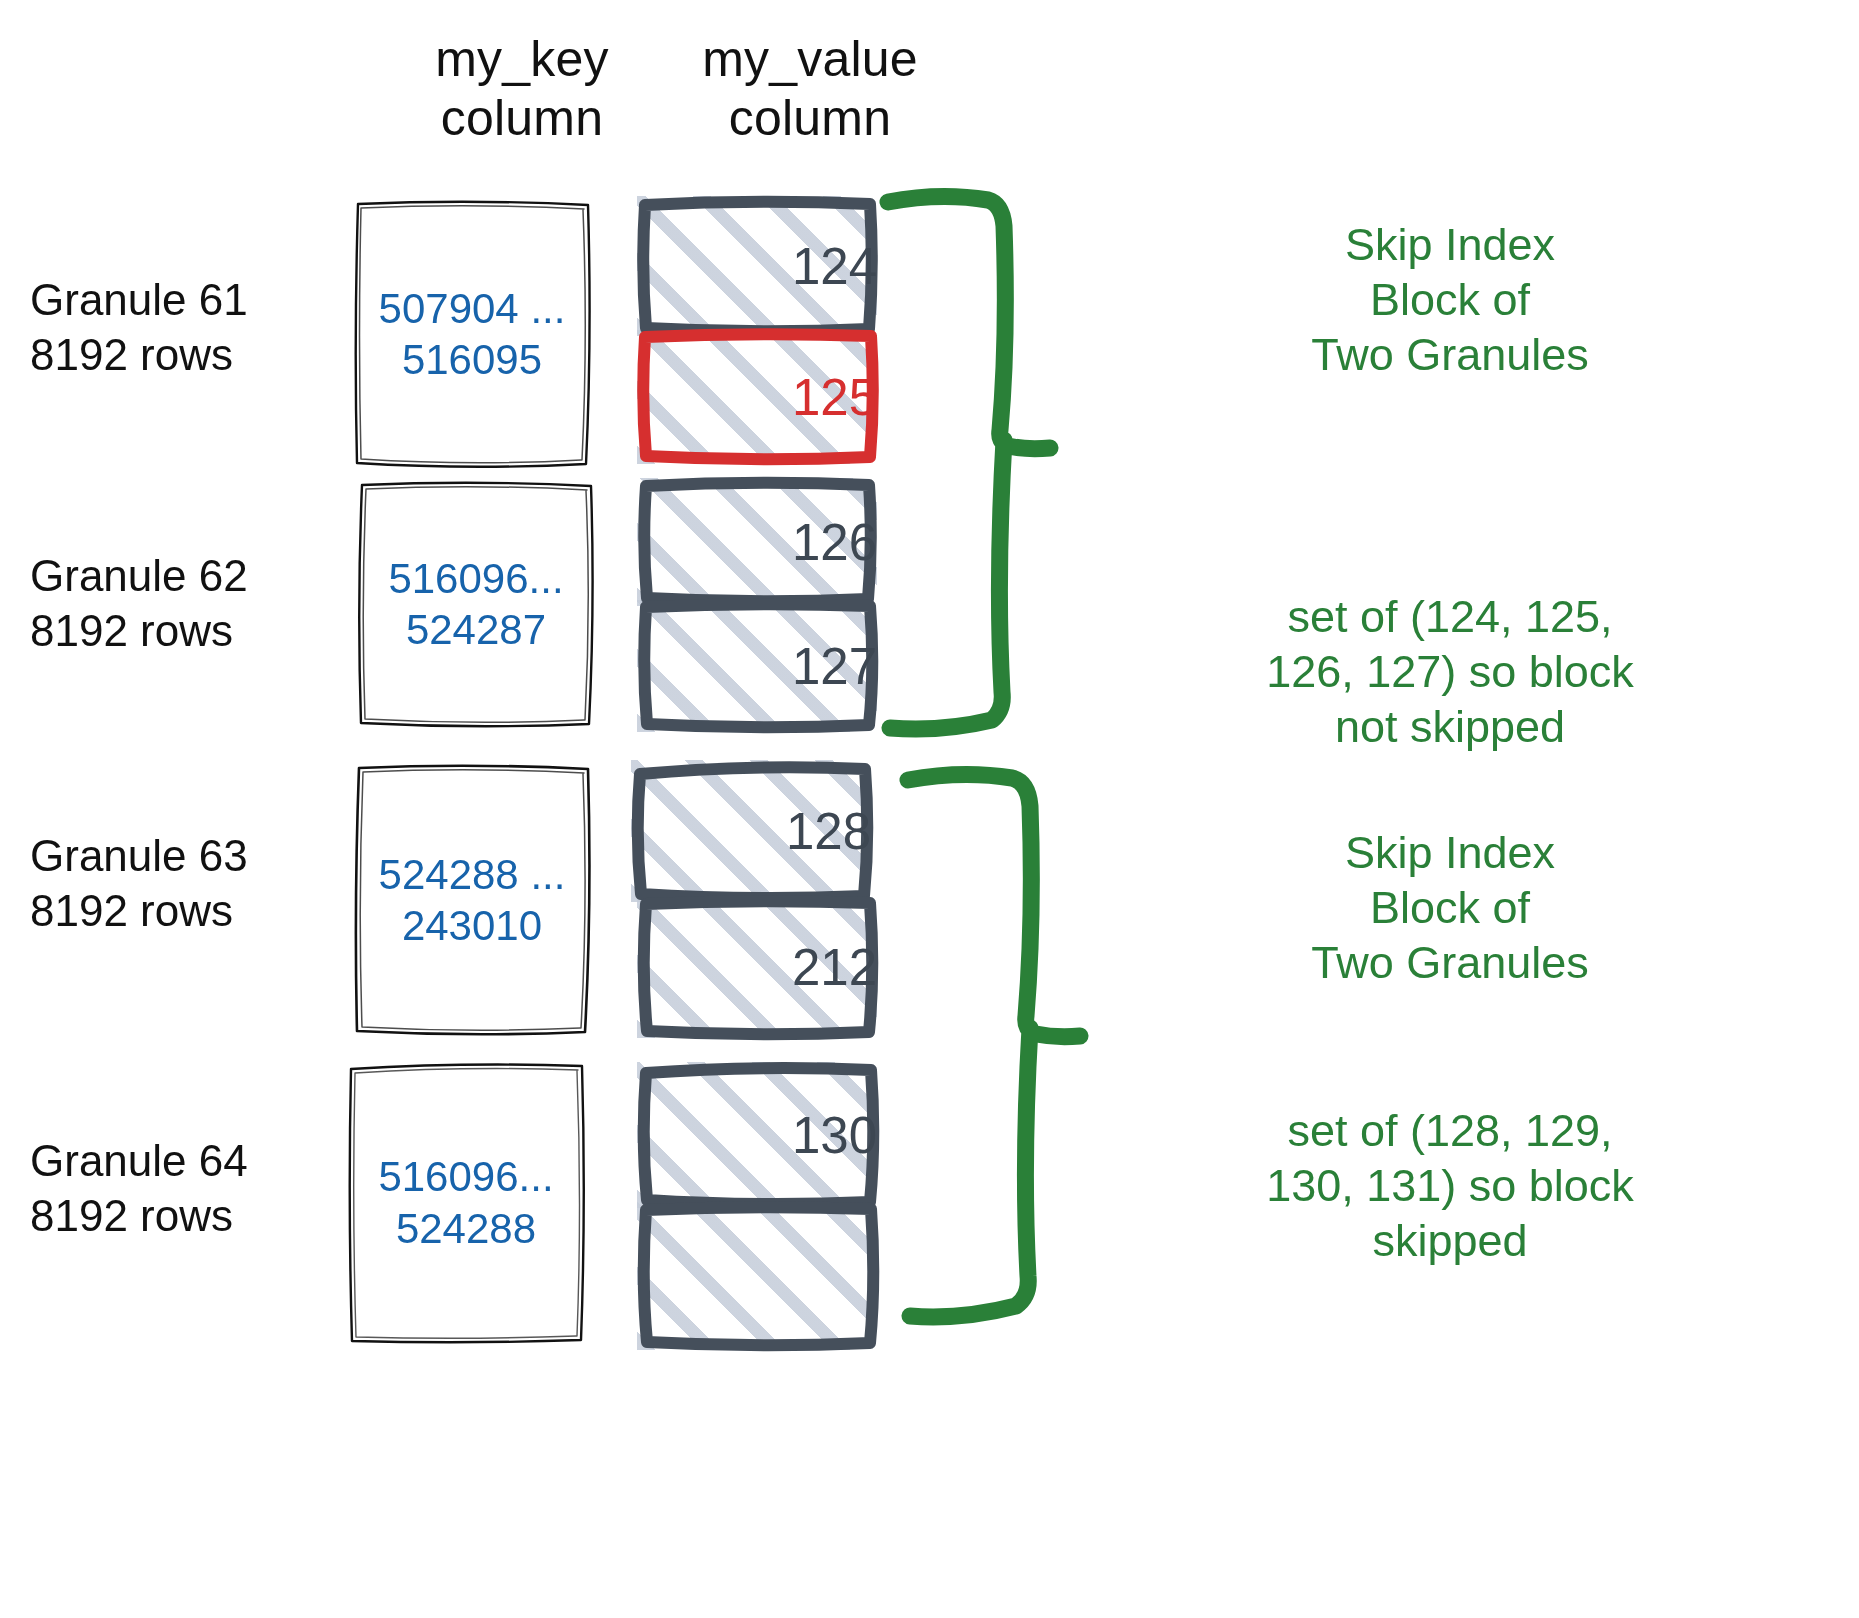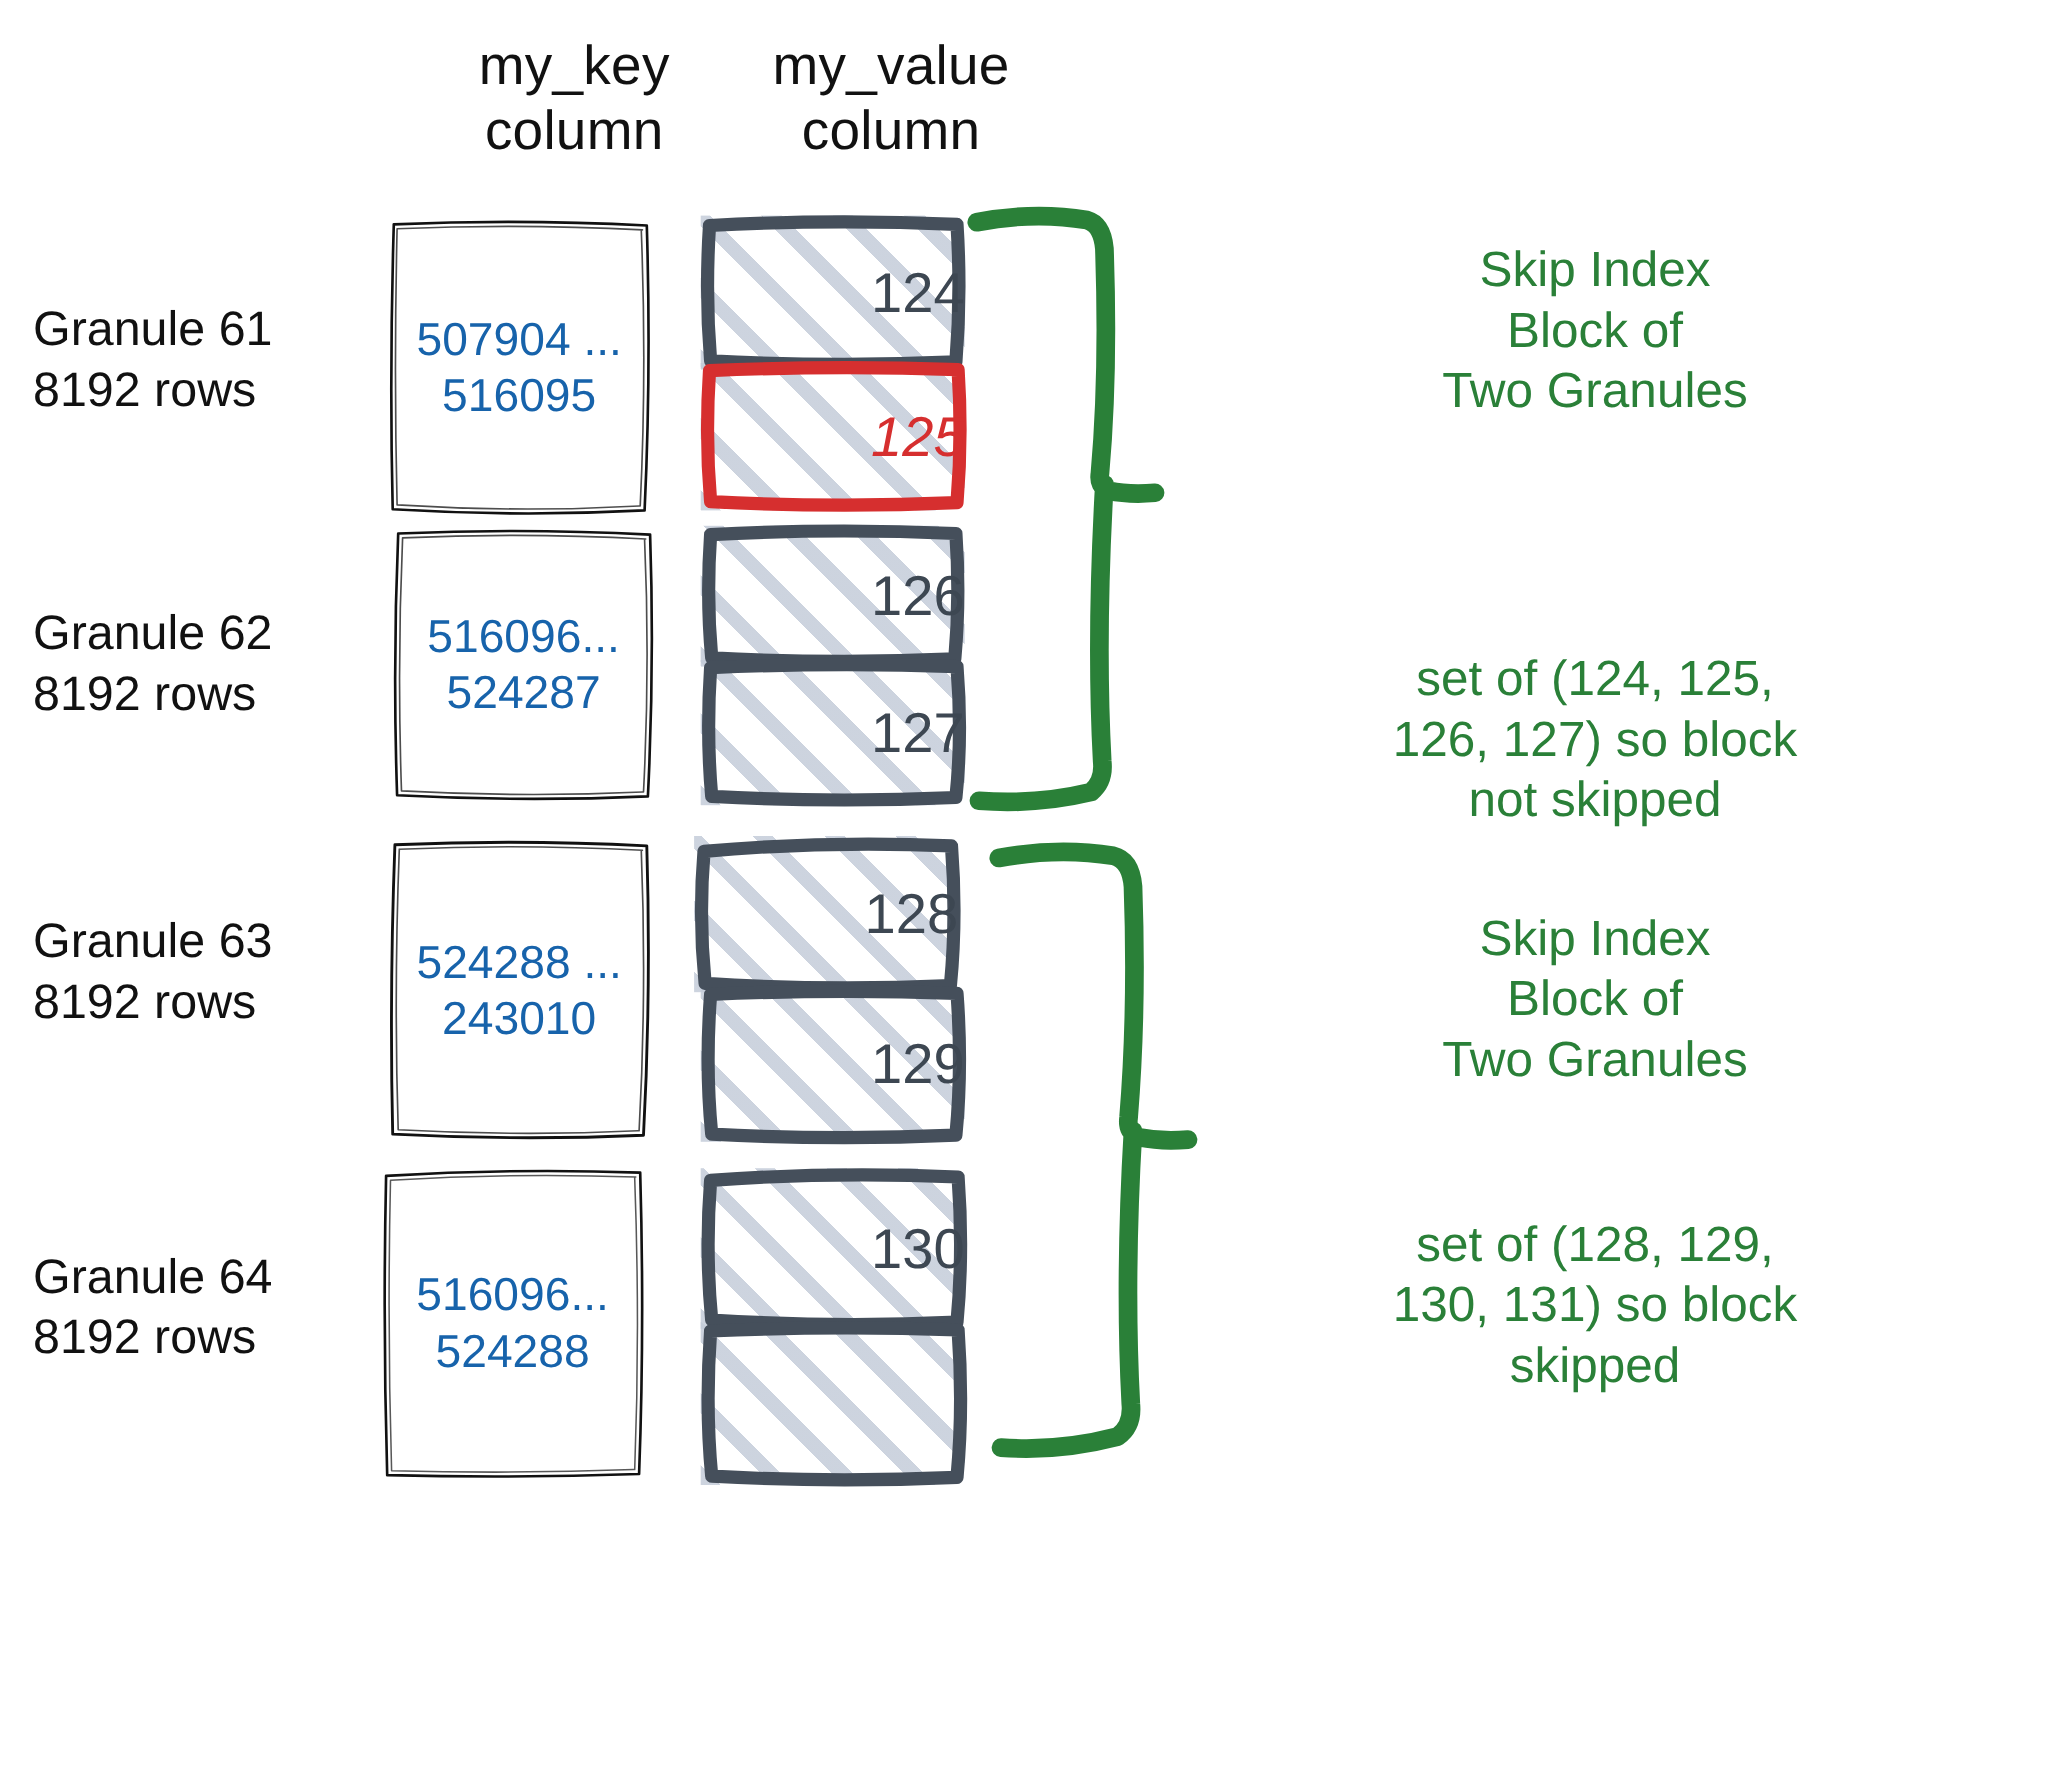--- a/index.html
+++ b/index.html
@@ -28,21 +28,21 @@
 
   
   .val-box{position:absolute;width:240px;box-sizing:border-box;}
   .val-box .vb-frame{position:absolute;inset:0;z-index:2;}
   .val-box .vb-hatch{position:absolute;inset:0;z-index:1;
       background:repeating-linear-gradient(45deg,
         rgba(196,204,217,0.85) 0px, rgba(196,204,217,0.85) 13px,
         rgba(255,255,255,0) 13px, rgba(255,255,255,0) 46px);}
   .val-box .vb-txt{position:absolute;z-index:3;left:0;right:0;top:50%;
       transform:translateY(-50%);text-align:right;font-size:51px;color:#3d4752;}
-  .val-box.red .vb-txt{color:#d62f2f;font-style:italic;}
+  .val-box.red .vb-txt{color:#d62f2f;}
 
   
   .note{position:absolute;color:#2a8038;font-size:45px;line-height:1.22;text-align:center;}
 
   svg{display:block;overflow:visible;}
 </style>
 </head>
 <body>
 
 <div class="canvas">
@@ -155,21 +155,21 @@
       <path d="M9 14 Q120 4 234 9 M234 9 Q239 74 233 136 M233 136 Q120 141 10 134 M10 134 Q4 74 9 14" fill="none" stroke="#454f5b" stroke-width="12" stroke-linecap="round" stroke-linejoin="round"></path>
     </svg>
     <div class="vb-txt">128</div>
   </div>
 
   <div class="val-box" style="left:637px;top:896px;height:142px">
     <div class="vb-hatch"></div>
     <svg class="vb-frame" viewBox="0 0 240 142" preserveAspectRatio="none">
       <path d="M9 8 Q120 3 233 7 M233 7 Q238 74 232 136 M232 136 Q120 141 10 135 M10 135 Q4 74 9 8" fill="none" stroke="#454f5b" stroke-width="12" stroke-linecap="round" stroke-linejoin="round"></path>
     </svg>
-    <div class="vb-txt">129</div>
+    <div class="vb-txt">212</div>
   </div>
 
   <div class="val-box" style="left:637px;top:1062px;height:146px">
     <div class="vb-hatch"></div>
     <svg class="vb-frame" viewBox="0 0 240 146" preserveAspectRatio="none">
       <path d="M9 11 Q120 3 234 8 M234 8 Q239 76 233 140 M233 140 Q120 145 10 138 M10 138 Q4 76 9 11" fill="none" stroke="#454f5b" stroke-width="12" stroke-linecap="round" stroke-linejoin="round"></path>
     </svg>
     <div class="vb-txt">130</div>
   </div>
 

